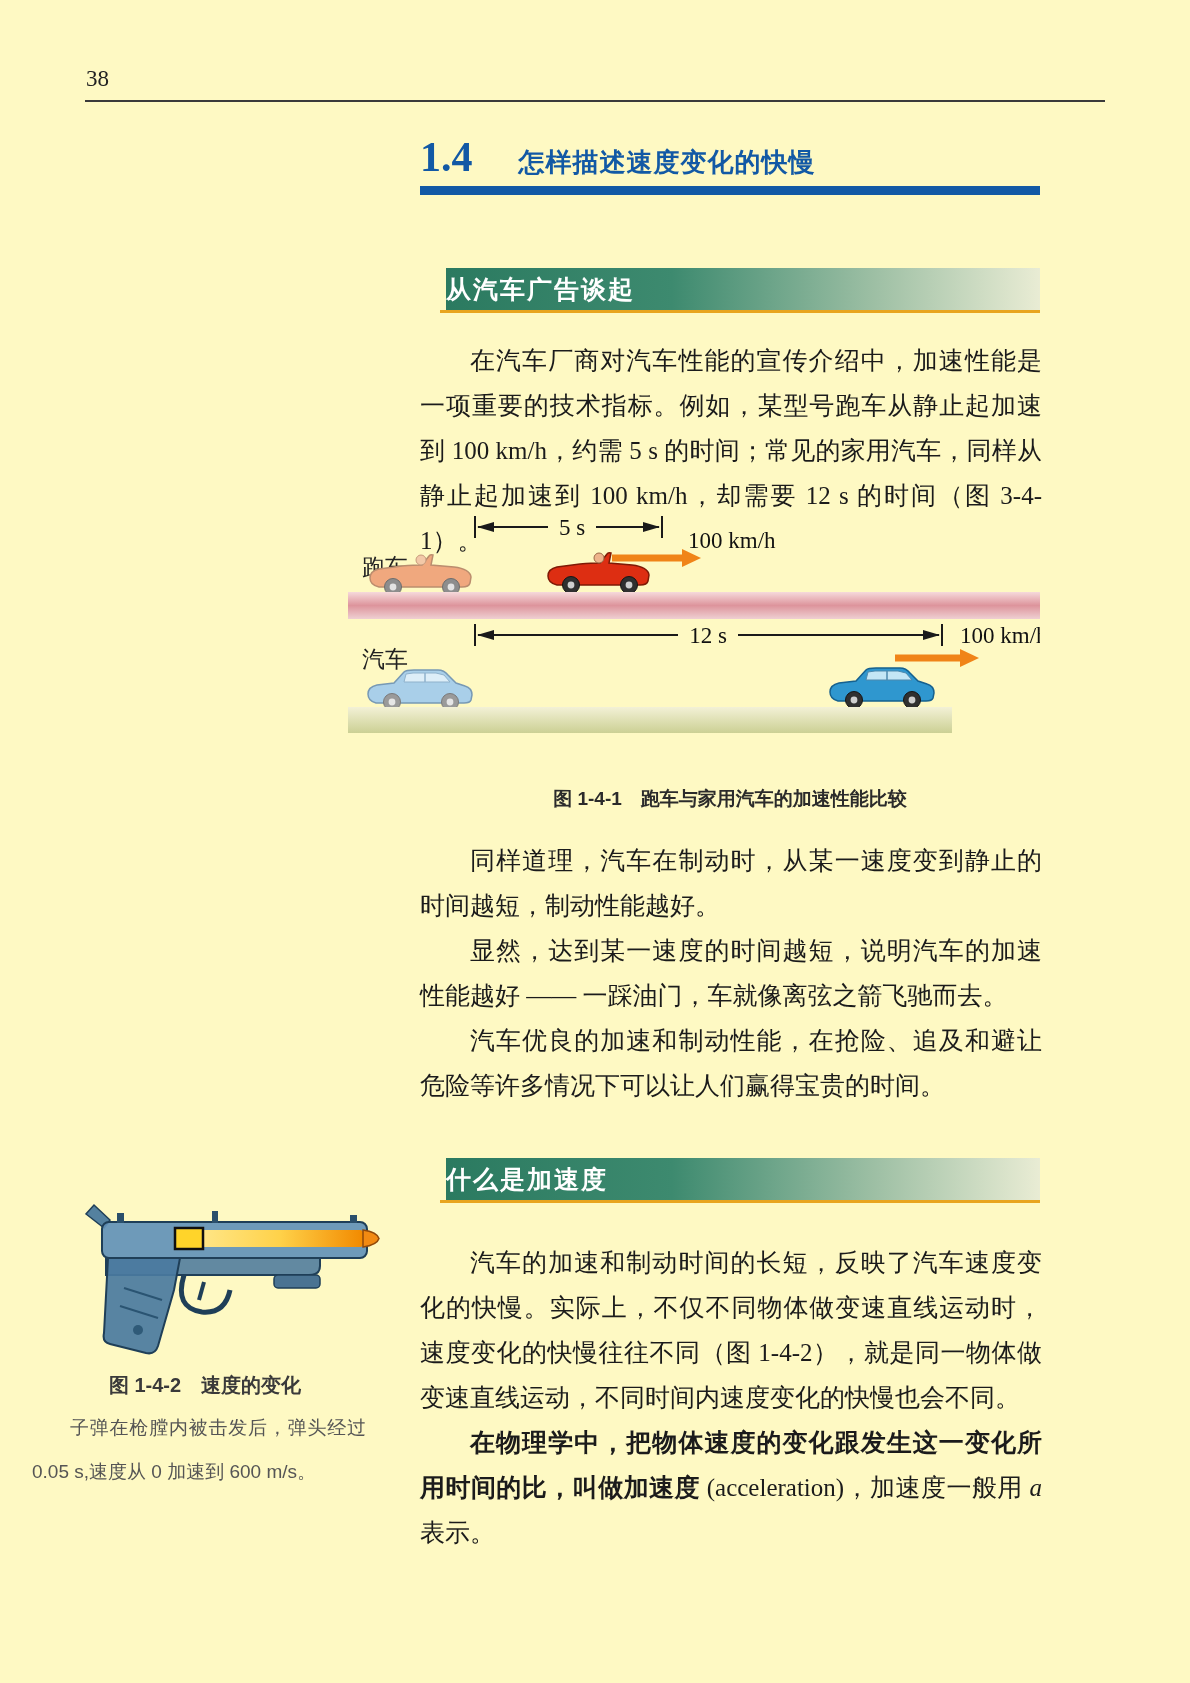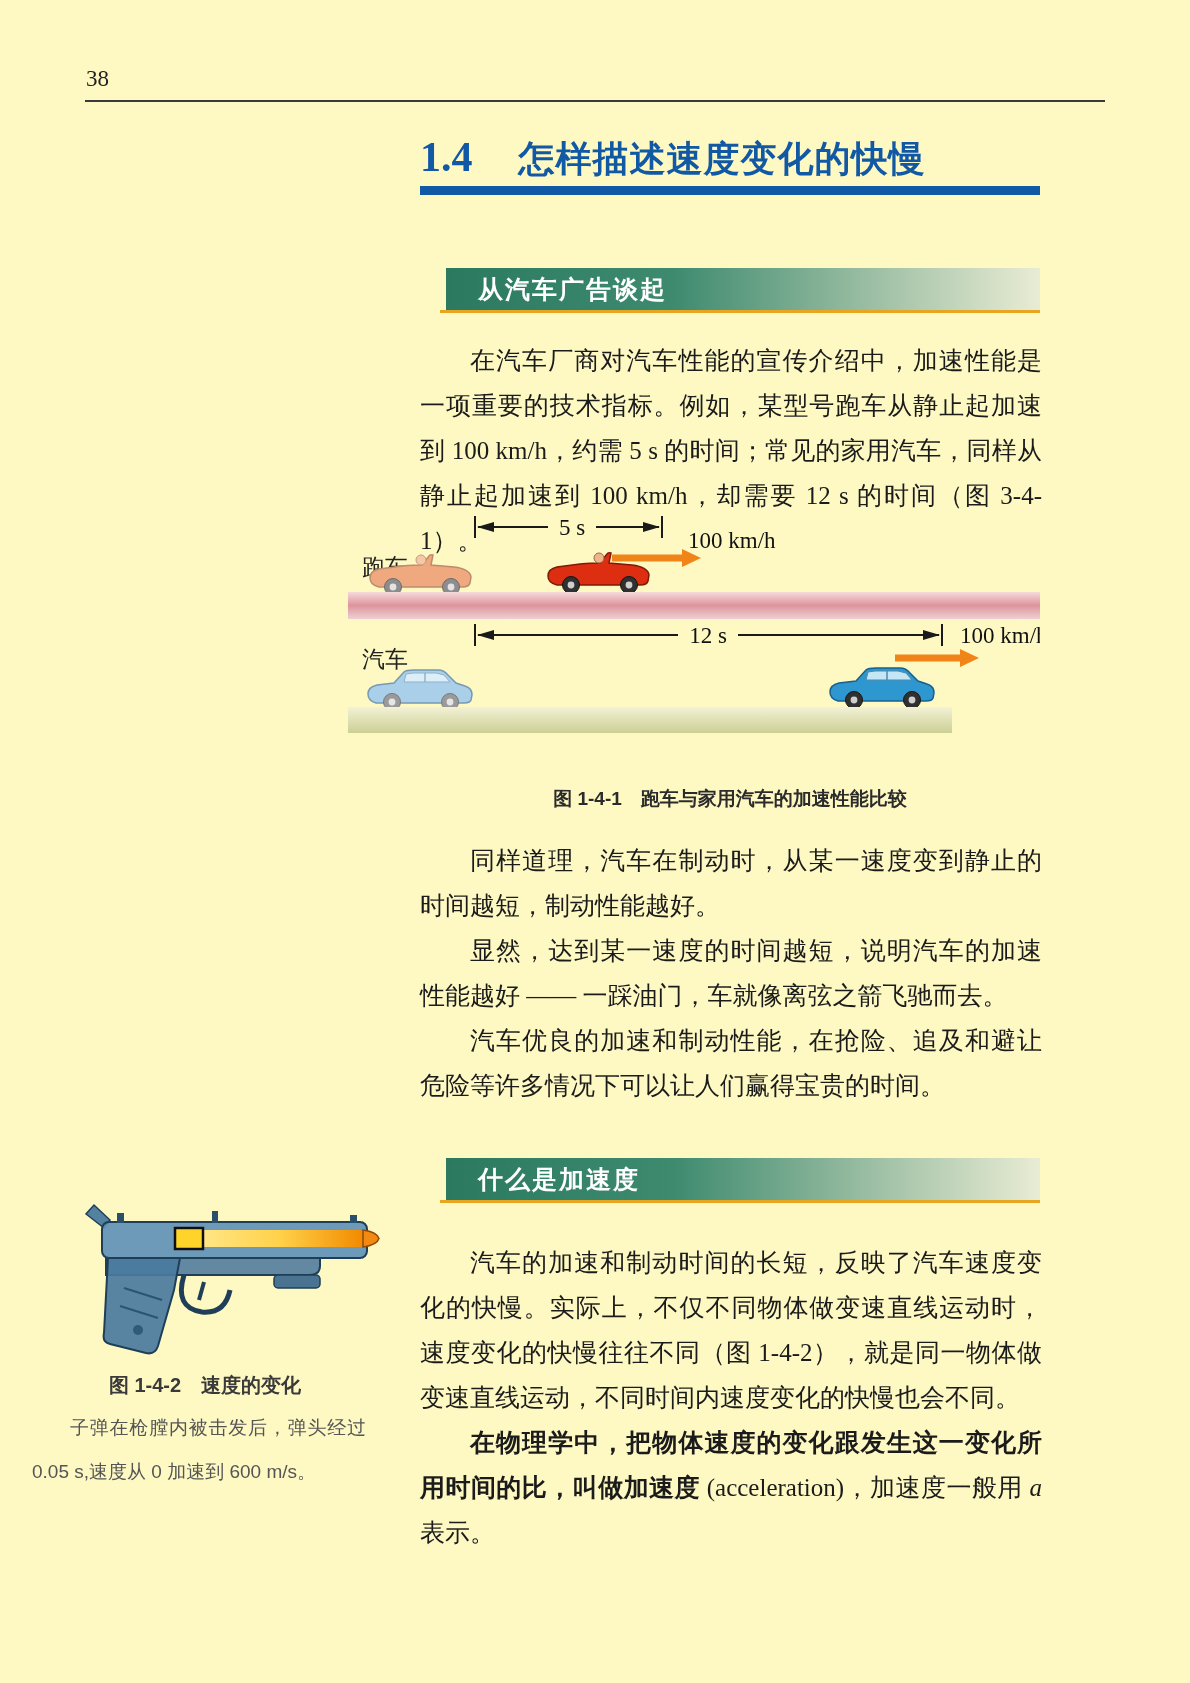--- a/index.html
+++ b/index.html
@@ -7,29 +7,29 @@
         font-family:"Liberation Serif",serif;color:#1c1c1c;}
   .abs{position:absolute;}
 
   
   .page-num{left:86px;top:66px;font-size:23px;color:#222;}
   .head-rule{left:85px;top:100px;width:1020px;height:2px;background:#3a3a3a;}
 
   
   .title-row{left:420px;top:133px;width:622px;display:flex;align-items:baseline;gap:20px;}
   .sec-num{font-family:"Liberation Serif",serif;font-weight:bold;font-size:42px;color:#1259a5;}
-  .sec-name{font-family:Liberation Mono, monospace;font-weight:bold;font-size:36px;
+  .sec-name{font-family:Liberation Mono, monospace;font-weight:bold;font-size:26px;
             color:#1259a5;margin-left:26px;letter-spacing:1px;}
   .title-bar{left:420px;top:186px;width:620px;height:9px;background:#1259a5;}
 
   
   .banner{width:594px;height:42px;display:flex;align-items:center;
           background:linear-gradient(90deg,#2b7a60 0%,#3d8a6f 38%,#9dbfa4 72%,#e9ecd4 100%);}
   .banner span{font-family:"Liberation Sans",sans-serif;font-weight:bold;font-size:25px;
-               color:#ffffff;padding-left:32px;letter-spacing:2px;}
+               color:#ffffff;letter-spacing:2px;}
   .banner-rule{width:600px;height:3px;background:#e8a51f;}
 
   
   .body-block{width:622px;font-size:25px;line-height:45px;text-align:justify;color:#1b1b1b;}
   .body-block p{margin:0;text-indent:2em;}
   .bold-sans{font-family:"Liberation Sans",sans-serif;font-weight:bold;}
   .var{font-style:italic;}
 
   
   .fig1-caption{left:420px;top:786px;width:620px;text-align:center;

